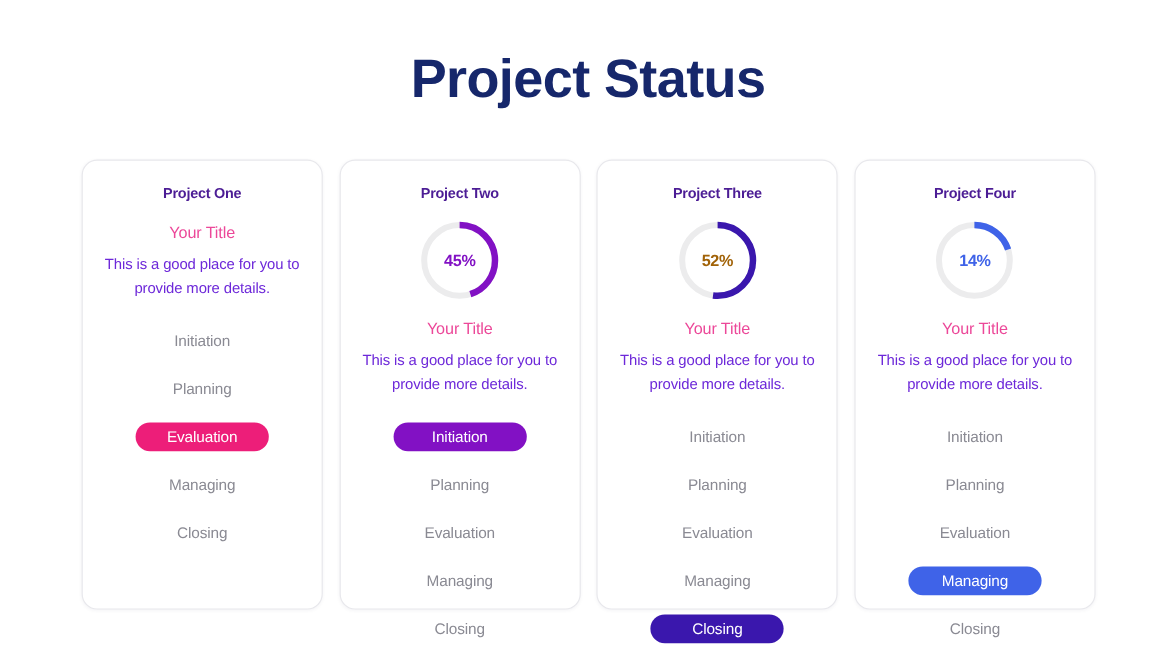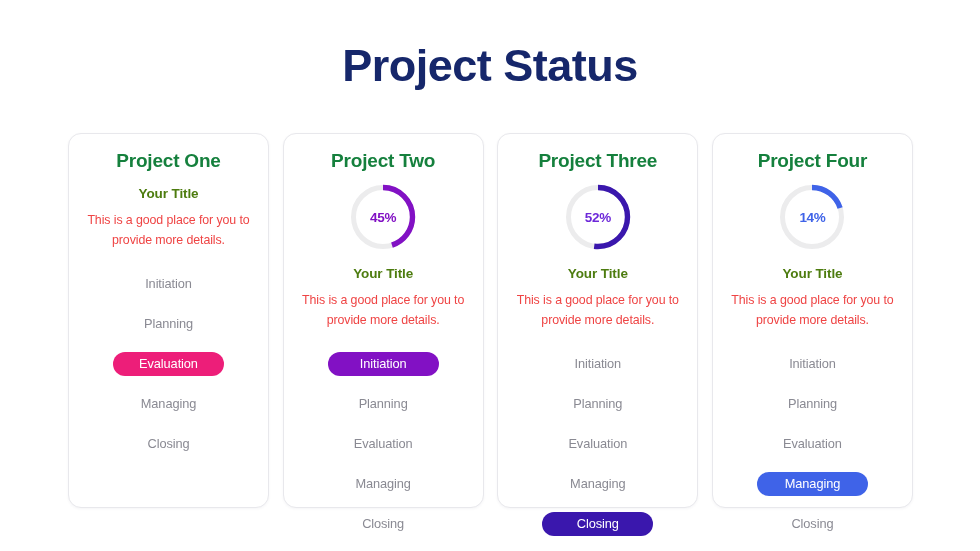--- a/index.html
+++ b/index.html
@@ -54,23 +54,23 @@
     border: 1px solid #e8e8ec;
     border-radius: 13px;
     box-shadow: 0 1px 3px rgba(30,30,60,0.045);
     display: flex;
     flex-direction: column;
     align-items: center;
     padding-top: 17px;
   }
 
   .card-title {
-    font-size: 19px;
+    font-size: 12px;
     font-weight: bold;
-    color: #15803d;
+    color: #4c1d95;
     letter-spacing: -0.2px;
     line-height: 20px;
     text-align: center;
   }
 
   
   .donut-wrap {
     margin-top: 12px;
     position: relative;
     width: 68px;
@@ -93,32 +93,32 @@
     justify-content: center;
     font-size: 13.5px;
     font-weight: bold;
     letter-spacing: -0.3px;
   }
 
   
   .card-subtitle {
     margin-top: 14px;
     font-size: 13.5px;
-    font-weight: bold;
-    color: #4d7c0f;
+    font-weight: normal;
+    color: #ec4899;
     letter-spacing: -0.1px;
     line-height: 17px;
   }
 
   .card-desc {
     margin-top: 8px;
     width: 180px;
     text-align: center;
     font-size: 12.4px;
-    color: #ef4444;
+    color: #6d28d9;
     line-height: 20px;
     letter-spacing: -0.1px;
   }
 
   
   .phase-list {
     margin-top: 22px;
     width: 100%;
     display: flex;
     flex-direction: column;
@@ -195,21 +195,21 @@
   </div>
 
   <div class="card">
     <div class="card-title">Project Three</div>
 
     <div class="donut-wrap">
       <svg viewBox="0 0 68 68">
         <circle class="donut-track" cx="34" cy="34" r="29.5" style="stroke: rgb(236, 236, 237);"></circle>
         <circle class="donut-value" cx="34" cy="34" r="29.5" stroke-dasharray="96.38 185.35" style="stroke: rgb(58, 23, 173);"></circle>
       </svg>
-      <div class="donut-label" style="color: #6d28d9;">52%</div>
+      <div class="donut-label" style="color: #a16207;">52%</div>
     </div>
 
     <div class="card-subtitle">Your Title</div>
     <div class="card-desc">This is a good place for you to provide more details.</div>
 
     <div class="phase-list">
           <div class="phase">Initiation</div>
           <div class="phase">Planning</div>
           <div class="phase">Evaluation</div>
           <div class="phase">Managing</div>

